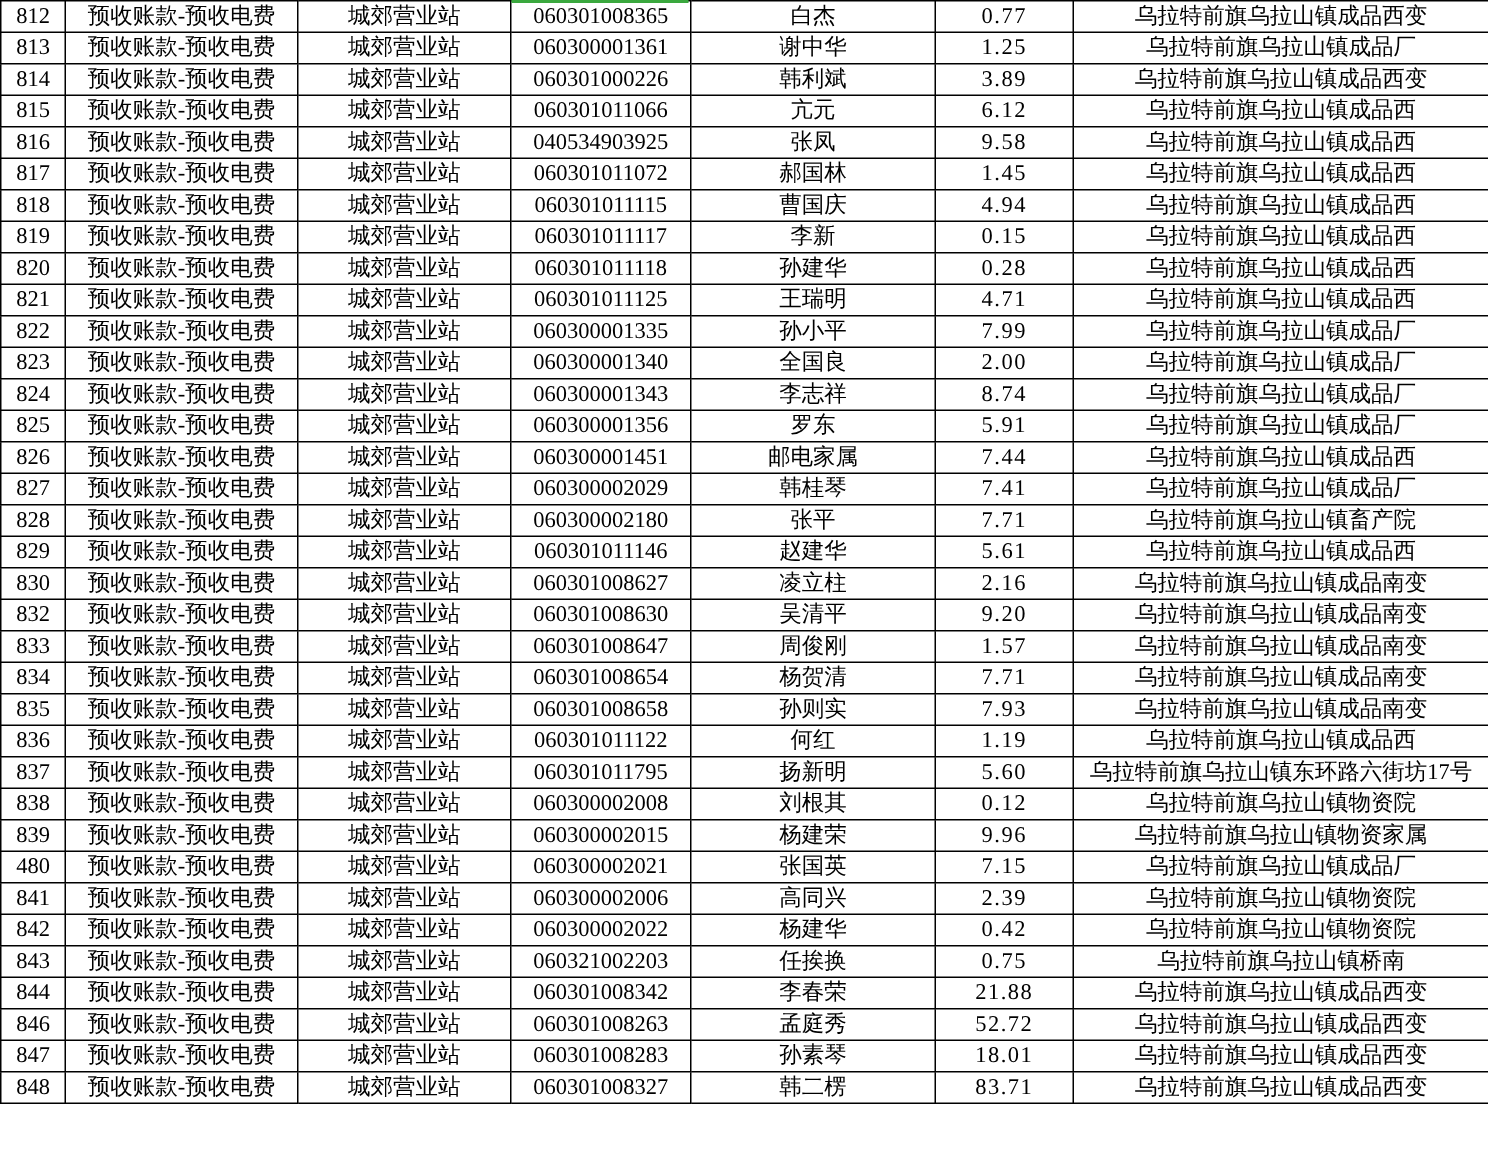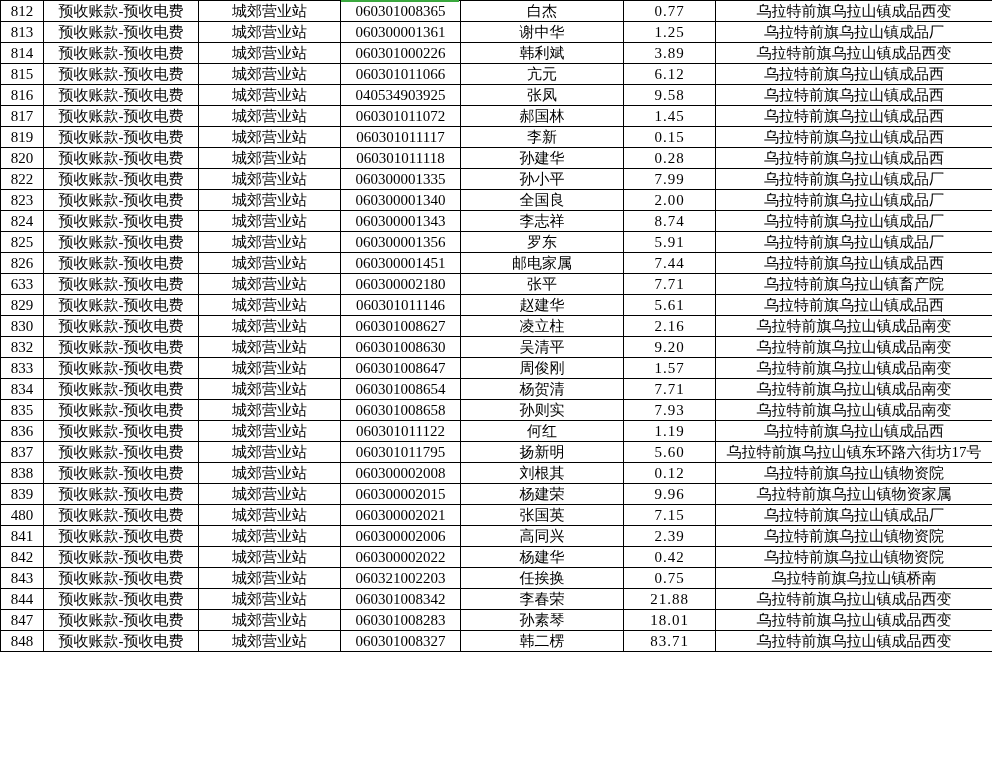--- a/index.html
+++ b/index.html
@@ -108,38 +108,56 @@
         <tr>
           <td class="col-rowno">817</td>
           <td class="col-account">预收账款-预收电费</td>
           <td class="col-station">城郊营业站</td>
           <td class="col-custno">060301011072</td>
           <td class="col-name">郝国林</td>
           <td class="col-amount">1.45</td>
           <td class="col-address">乌拉特前旗乌拉山镇成品西</td>
         </tr>
         <tr>
+          <td class="col-rowno">818</td>
+          <td class="col-account">预收账款-预收电费</td>
+          <td class="col-station">城郊营业站</td>
+          <td class="col-custno">060301011115</td>
+          <td class="col-name">曹国庆</td>
+          <td class="col-amount">4.94</td>
+          <td class="col-address">乌拉特前旗乌拉山镇成品西</td>
+        </tr>
+        <tr>
           <td class="col-rowno">819</td>
           <td class="col-account">预收账款-预收电费</td>
           <td class="col-station">城郊营业站</td>
           <td class="col-custno">060301011117</td>
           <td class="col-name">李新</td>
           <td class="col-amount">0.15</td>
           <td class="col-address">乌拉特前旗乌拉山镇成品西</td>
         </tr>
         <tr>
           <td class="col-rowno">820</td>
           <td class="col-account">预收账款-预收电费</td>
           <td class="col-station">城郊营业站</td>
           <td class="col-custno">060301011118</td>
           <td class="col-name">孙建华</td>
           <td class="col-amount">0.28</td>
           <td class="col-address">乌拉特前旗乌拉山镇成品西</td>
         </tr>
         <tr>
+          <td class="col-rowno">821</td>
+          <td class="col-account">预收账款-预收电费</td>
+          <td class="col-station">城郊营业站</td>
+          <td class="col-custno">060301011125</td>
+          <td class="col-name">王瑞明</td>
+          <td class="col-amount">4.71</td>
+          <td class="col-address">乌拉特前旗乌拉山镇成品西</td>
+        </tr>
+        <tr>
           <td class="col-rowno">822</td>
           <td class="col-account">预收账款-预收电费</td>
           <td class="col-station">城郊营业站</td>
           <td class="col-custno">060300001335</td>
           <td class="col-name">孙小平</td>
           <td class="col-amount">7.99</td>
           <td class="col-address">乌拉特前旗乌拉山镇成品厂</td>
         </tr>
         <tr>
           <td class="col-rowno">823</td>
@@ -171,21 +189,30 @@
         <tr>
           <td class="col-rowno">826</td>
           <td class="col-account">预收账款-预收电费</td>
           <td class="col-station">城郊营业站</td>
           <td class="col-custno">060300001451</td>
           <td class="col-name">邮电家属</td>
           <td class="col-amount">7.44</td>
           <td class="col-address">乌拉特前旗乌拉山镇成品西</td>
         </tr>
         <tr>
-          <td class="col-rowno">633</td>
+          <td class="col-rowno">827</td>
+          <td class="col-account">预收账款-预收电费</td>
+          <td class="col-station">城郊营业站</td>
+          <td class="col-custno">060300002029</td>
+          <td class="col-name">韩桂琴</td>
+          <td class="col-amount">7.41</td>
+          <td class="col-address">乌拉特前旗乌拉山镇成品厂</td>
+        </tr>
+        <tr>
+          <td class="col-rowno">828</td>
           <td class="col-account">预收账款-预收电费</td>
           <td class="col-station">城郊营业站</td>
           <td class="col-custno">060300002180</td>
           <td class="col-name">张平</td>
           <td class="col-amount">7.71</td>
           <td class="col-address">乌拉特前旗乌拉山镇畜产院</td>
         </tr>
         <tr>
           <td class="col-rowno">829</td>
           <td class="col-account">预收账款-预收电费</td>
@@ -312,20 +339,29 @@
           <td class="col-amount">0.75</td>
           <td class="col-address">乌拉特前旗乌拉山镇桥南</td>
         </tr>
         <tr>
           <td class="col-rowno">844</td>
           <td class="col-account">预收账款-预收电费</td>
           <td class="col-station">城郊营业站</td>
           <td class="col-custno">060301008342</td>
           <td class="col-name">李春荣</td>
           <td class="col-amount">21.88</td>
+          <td class="col-address">乌拉特前旗乌拉山镇成品西变</td>
+        </tr>
+        <tr>
+          <td class="col-rowno">846</td>
+          <td class="col-account">预收账款-预收电费</td>
+          <td class="col-station">城郊营业站</td>
+          <td class="col-custno">060301008263</td>
+          <td class="col-name">孟庭秀</td>
+          <td class="col-amount">52.72</td>
           <td class="col-address">乌拉特前旗乌拉山镇成品西变</td>
         </tr>
         <tr>
           <td class="col-rowno">847</td>
           <td class="col-account">预收账款-预收电费</td>
           <td class="col-station">城郊营业站</td>
           <td class="col-custno">060301008283</td>
           <td class="col-name">孙素琴</td>
           <td class="col-amount">18.01</td>
           <td class="col-address">乌拉特前旗乌拉山镇成品西变</td>

